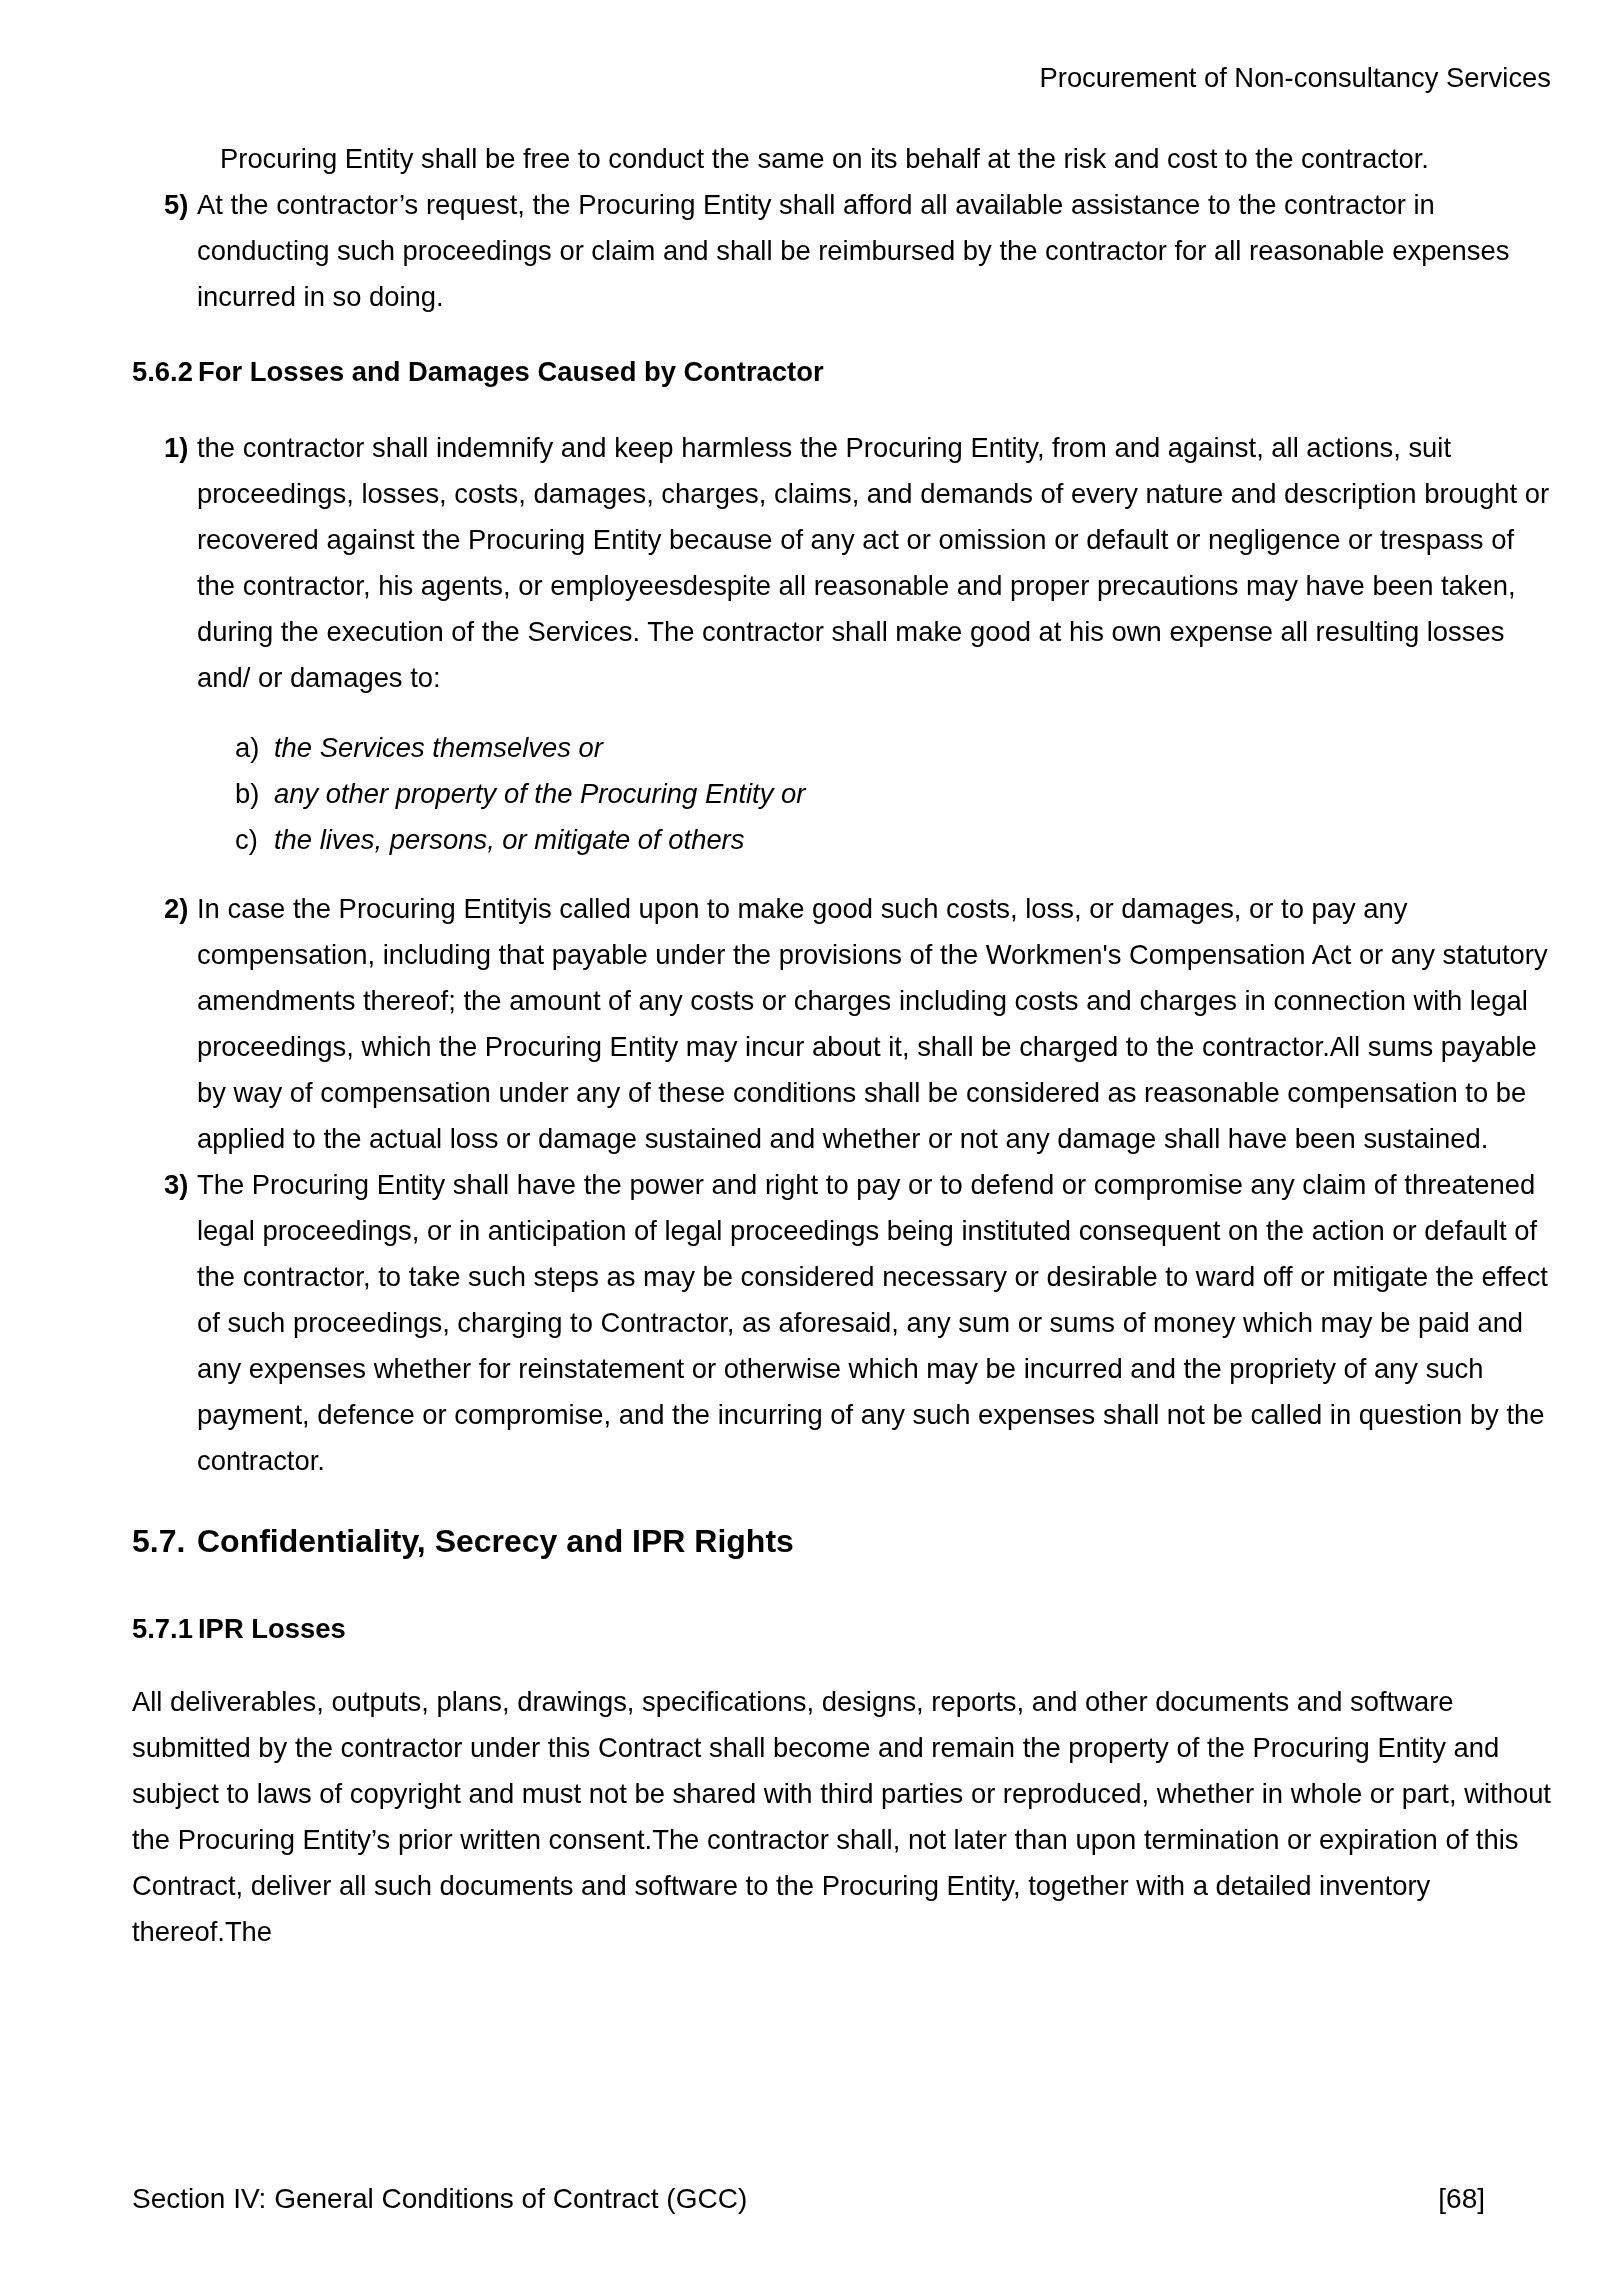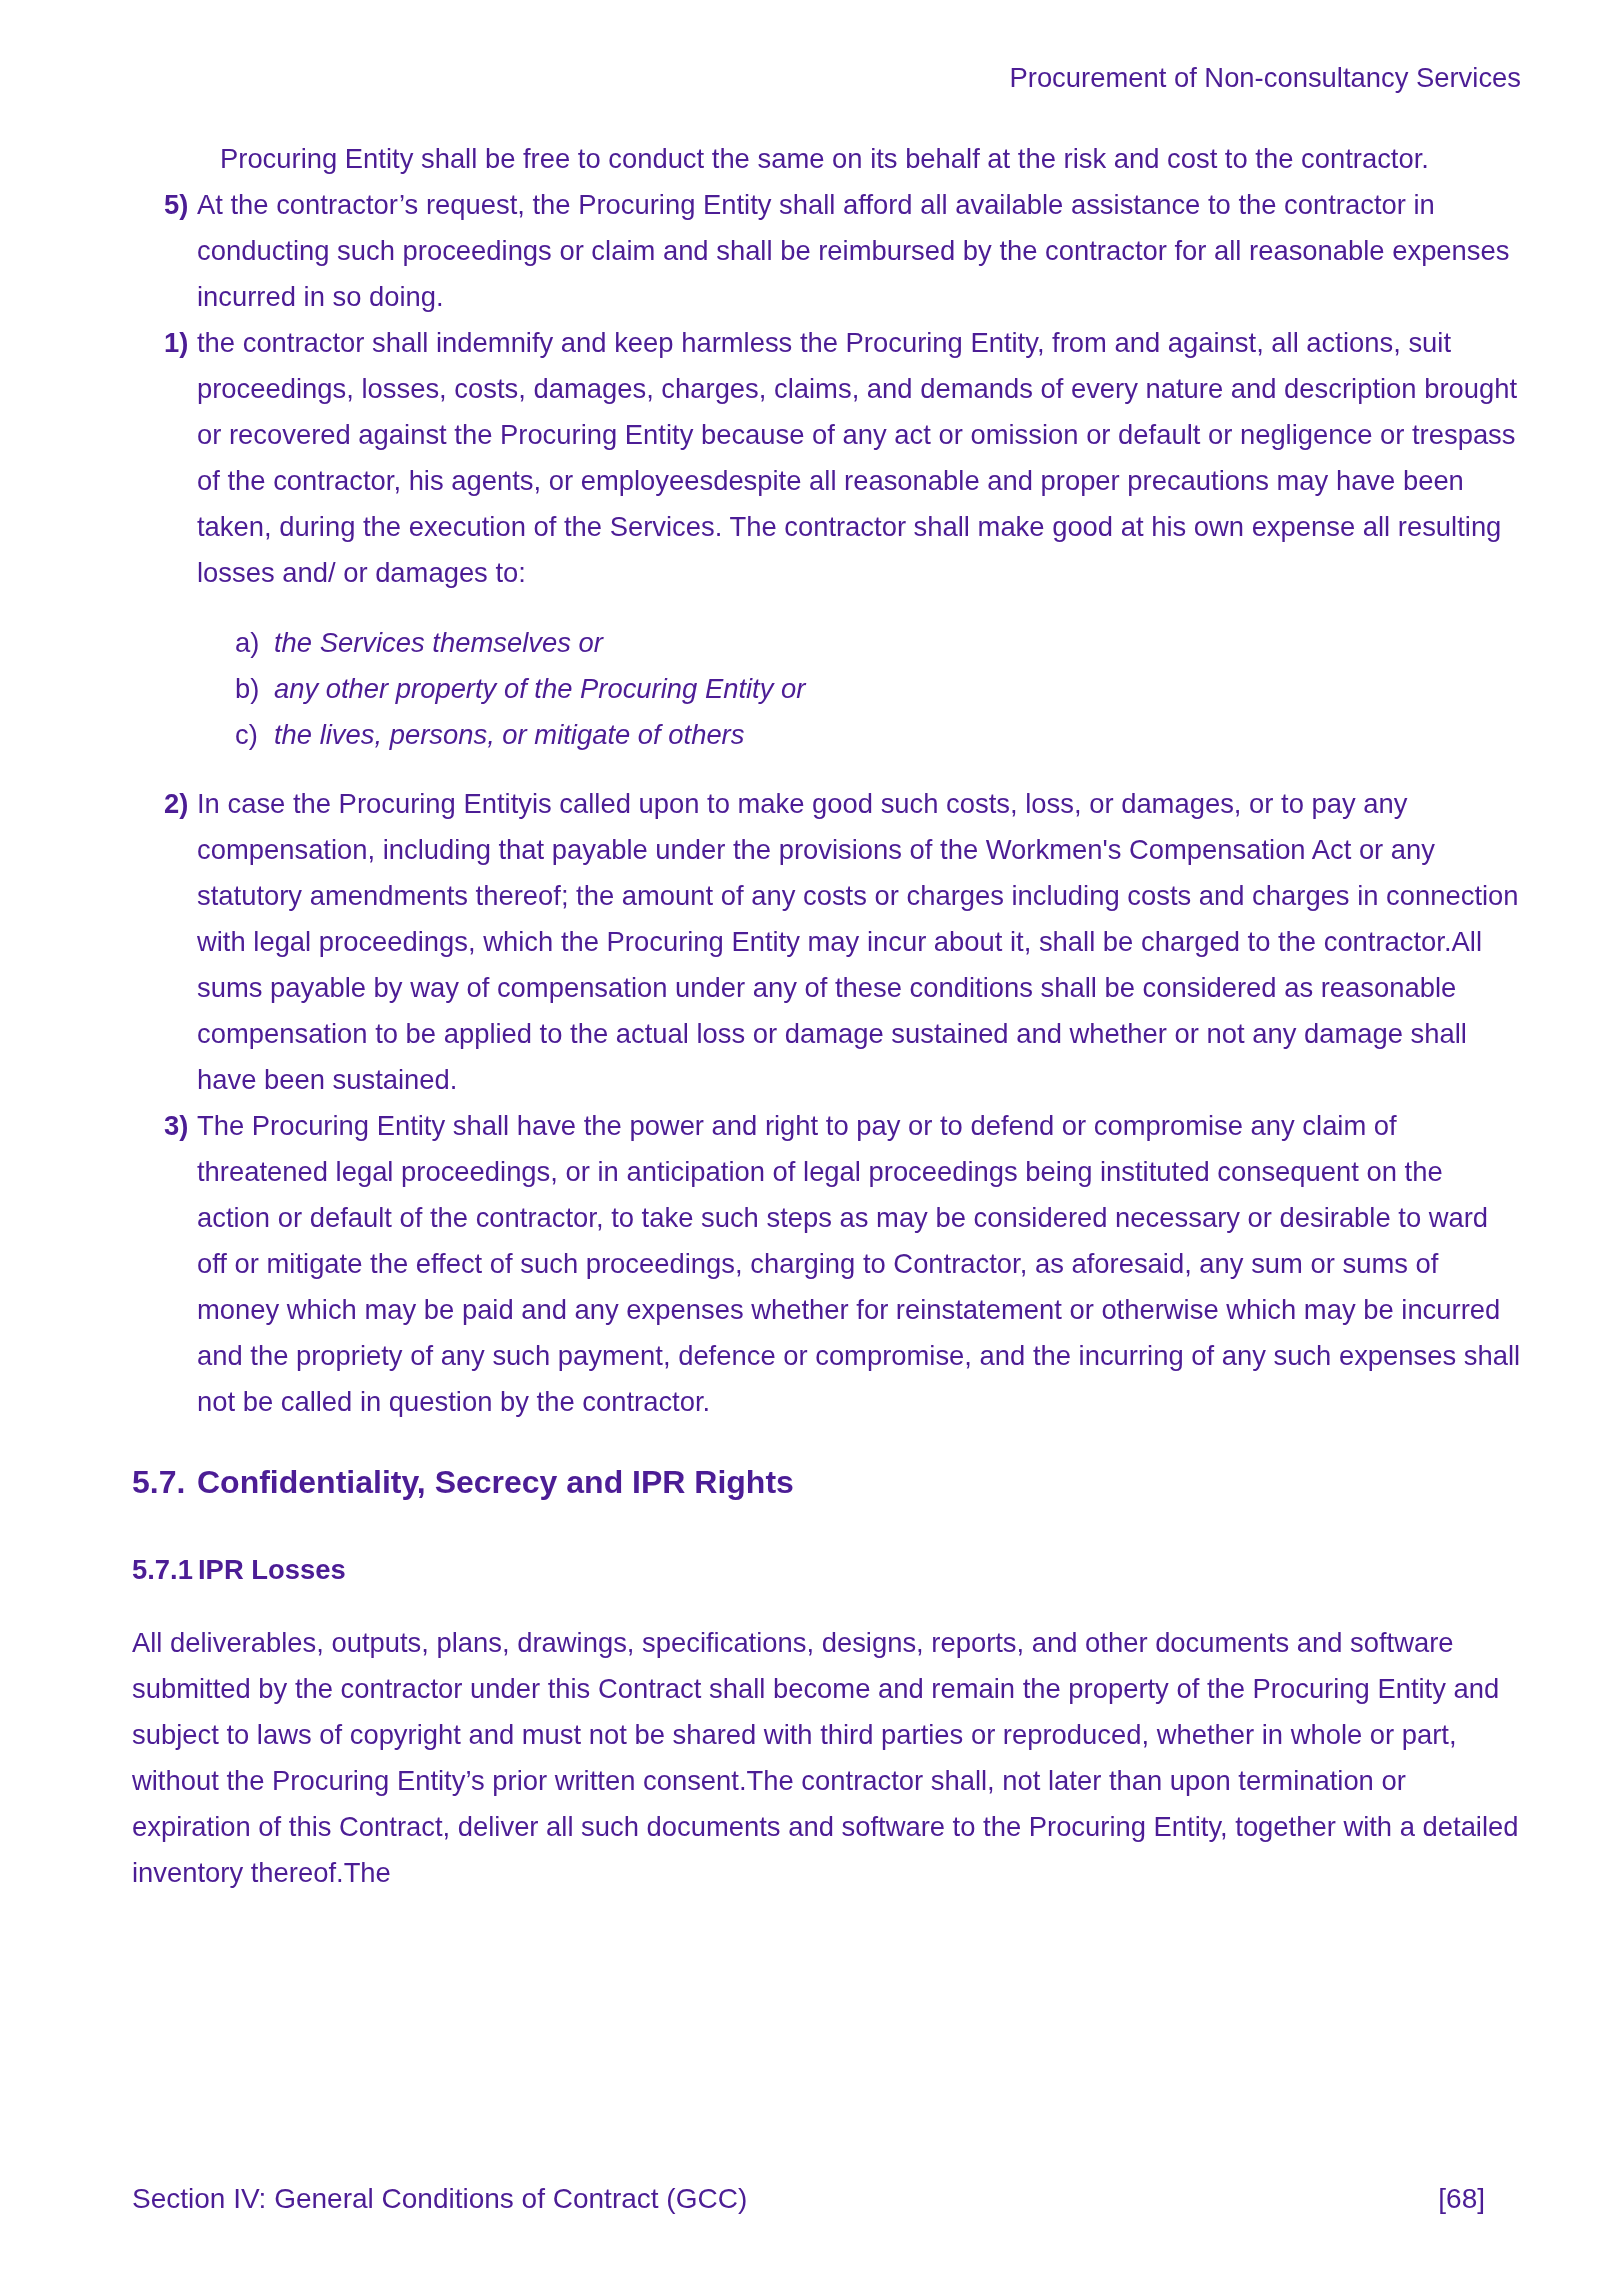--- a/index.html
+++ b/index.html
@@ -6,25 +6,25 @@
       margin: 0;
       padding: 0;
       background: #ffffff;
     }
     .page {
       position: relative;
       width: 1621px;
       height: 2293px;
       background: #ffffff;
       box-sizing: border-box;
-      padding: 55px 100px 0 132px;
+      padding: 55px 70px 0 132px;
       font-family: "Liberation Sans", sans-serif;
       font-size: 27.4px;
       line-height: 46px;
-      color: #4c1d95;
+      color: #000000;
       overflow: hidden;
     }
     .header {
       text-align: right;
       margin-bottom: 35px;
     }
     .indent-par {
       margin-left: 88px;
     }
     .li {
@@ -99,20 +99,24 @@
     <span>Procurement of Non-consultancy Services</span>
   </div>
 
   <div class="indent-par">Procuring Entity shall be free to conduct the same on its behalf at the risk and cost to the contractor.</div>
 
   <div class="li">
     <span class="num">5)</span>
     <span class="text">At the contractor’s request, the Procuring Entity shall afford all available assistance to the contractor in conducting such proceedings or claim and shall be reimbursed by the contractor for all reasonable expenses incurred in so doing.</span>
   </div>
 
+  <div class="heading h-562">
+    <span class="num">5.6.2</span>
+    <span class="title">For Losses and Damages Caused by Contractor</span>
+  </div>
 
   <div class="li">
     <span class="num">1)</span>
     <span class="text">the contractor shall indemnify and keep harmless the Procuring Entity, from and against, all actions, suit proceedings, losses, costs, damages, charges, claims, and demands of every nature and description brought or recovered against the Procuring Entity because of any act or omission or default or negligence or trespass of the contractor, his agents, or employeesdespite all reasonable and proper precautions may have been taken, during the execution of the Services. The contractor shall make good at his own expense all resulting losses and/ or damages to:</span>
   </div>
 
   <div class="sub-block">
     <div class="sub">
       <span class="num">a)</span>
       <span class="text">the Services themselves or</span>

